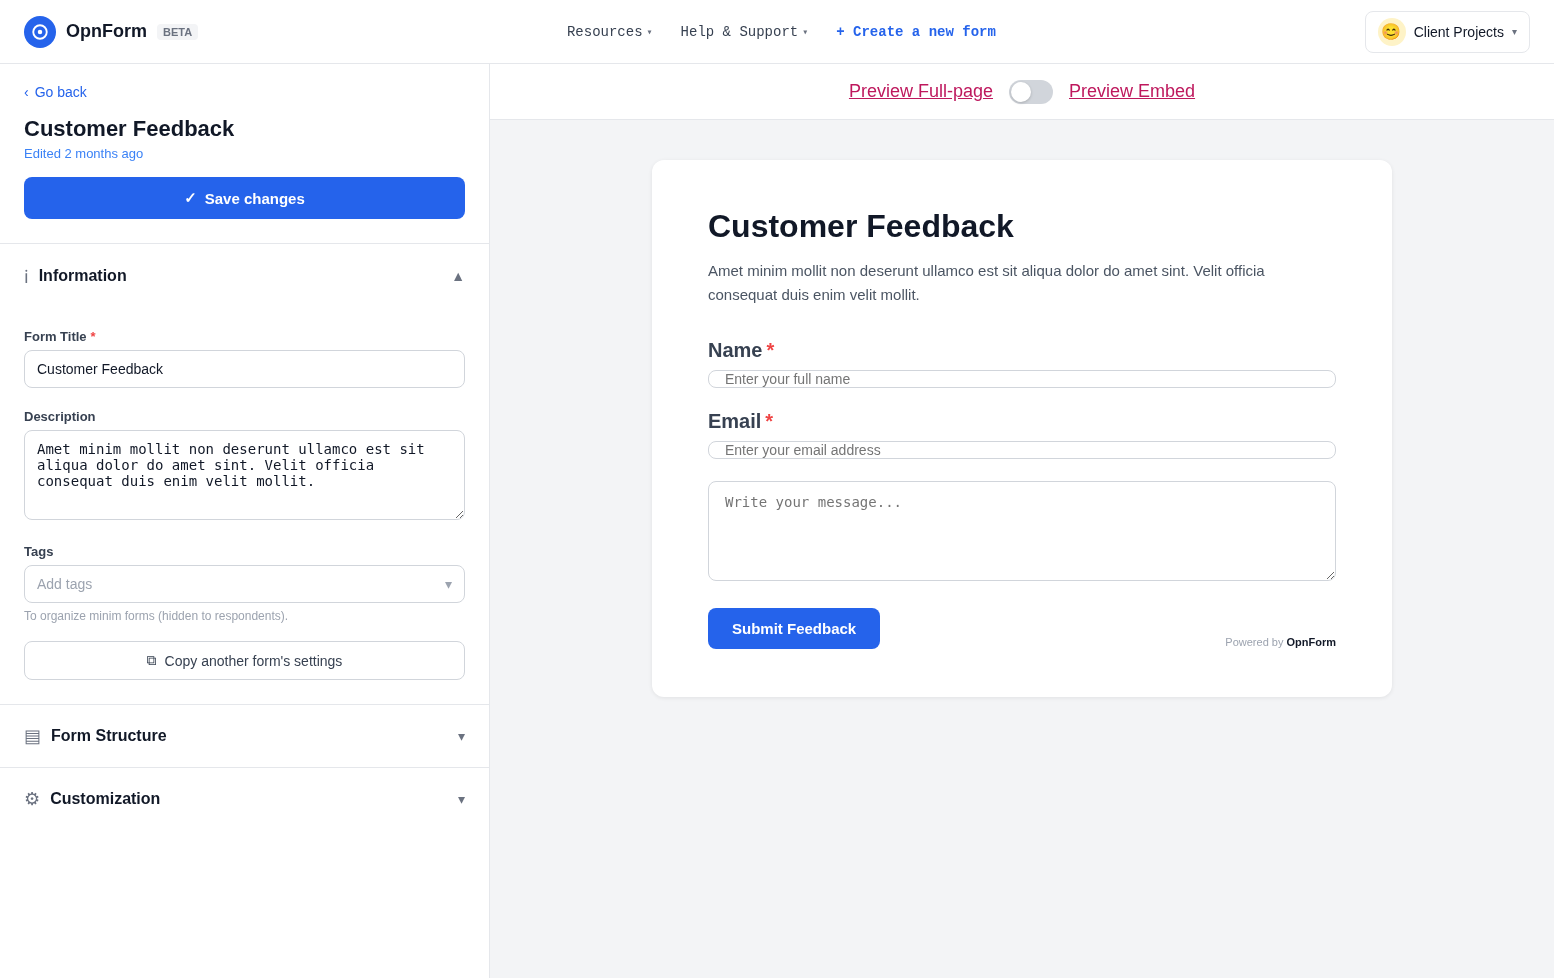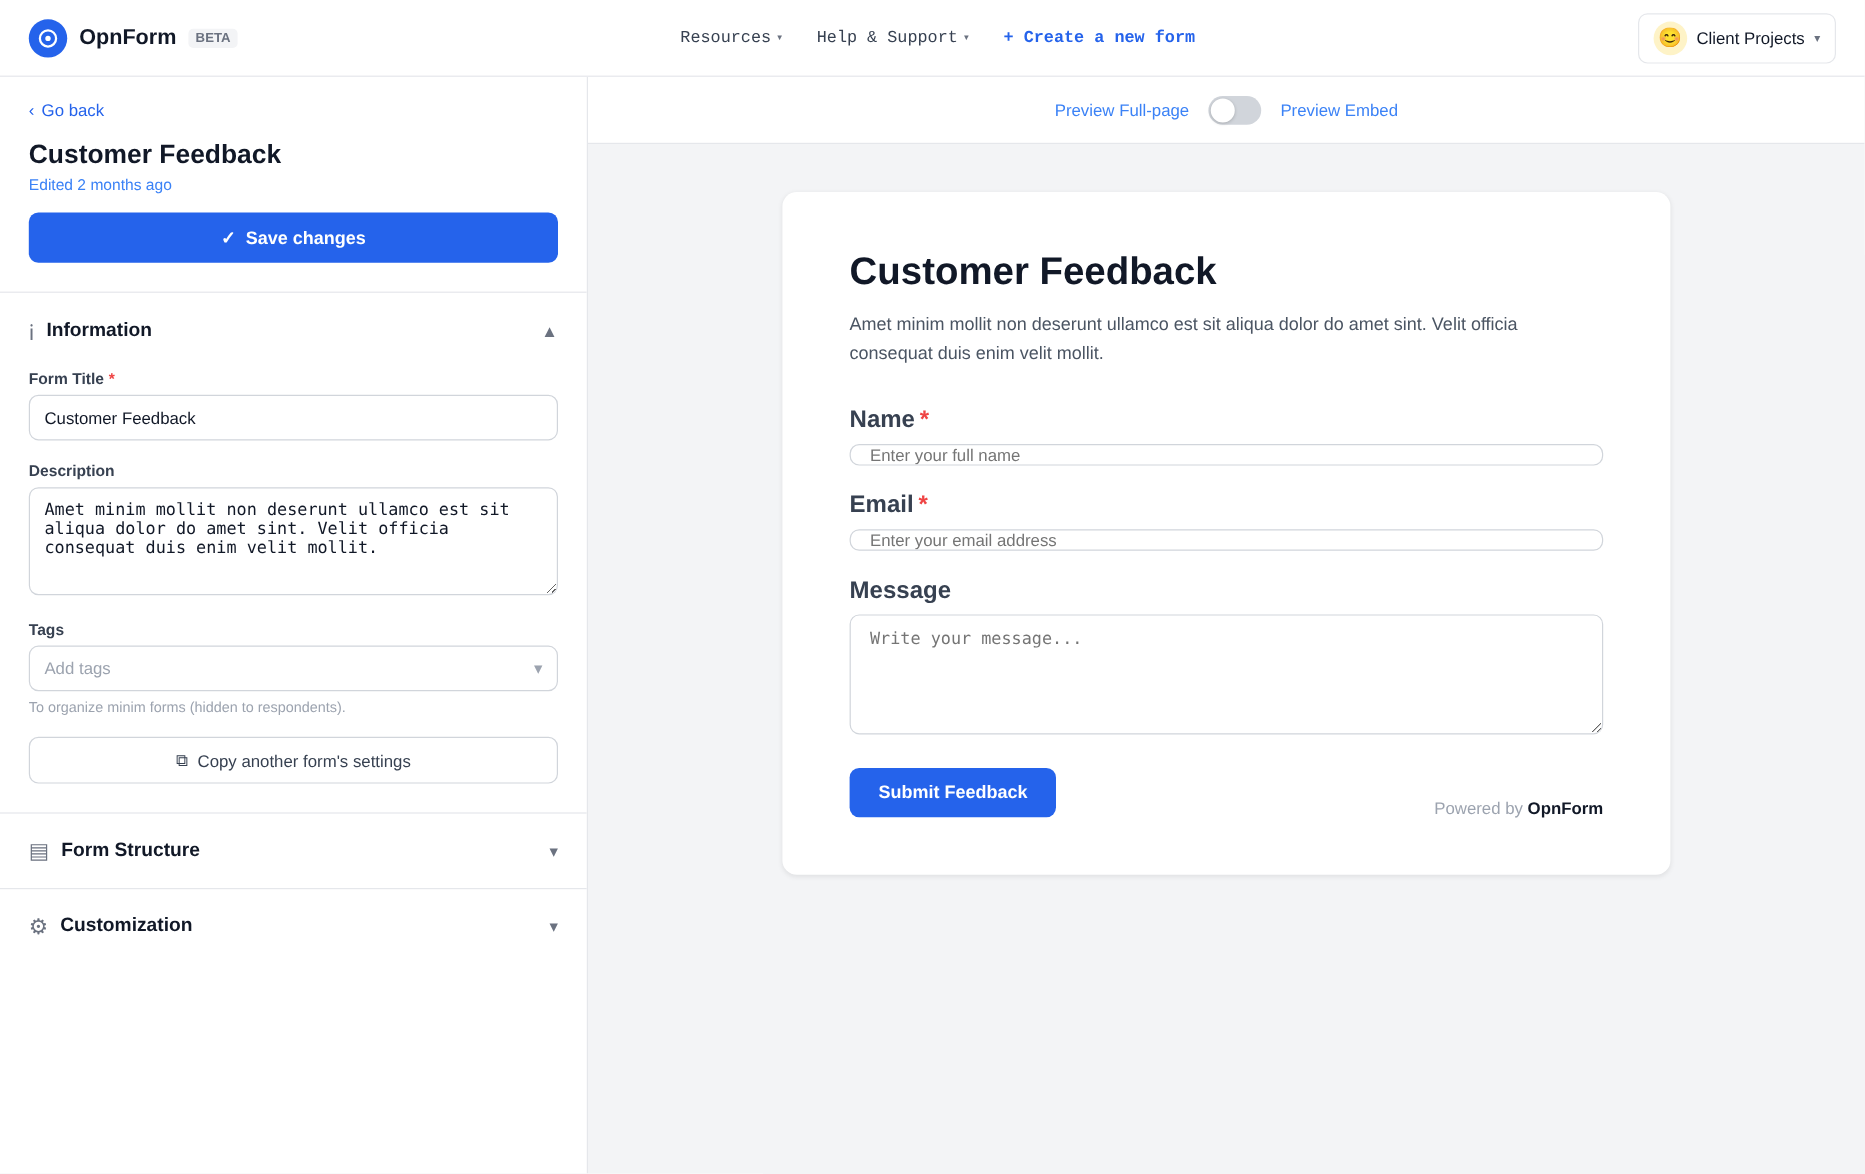--- a/index.html
+++ b/index.html
@@ -49,21 +49,21 @@
       display: flex; align-items: center; justify-content: space-between;
       padding: 20px 24px; cursor: pointer;
     }
     .accordion-header-left { display: flex; align-items: center; gap: 10px; }
     .accordion-title { font-size: 16px; font-weight: 600; color: #111827; }
     .accordion-icon { color: #6b7280; font-size: 18px; }
     .accordion-chevron { color: #6b7280; font-size: 14px; }
     .accordion-body { padding: 0 24px 24px; }
 
     
-    .field-label { font-size: 13px; font-weight: 600; color: #374151; margin-bottom: 6px; display: flex; align-items: center; gap: 4px; }
+    .field-label { font-size: 13px; font-weight: 600; color: #374151; margin-bottom: 6px; display: flex; align-items: center; gap: 4px; margin-top: 21px; }
     .required-star { color: #ef4444; }
     .text-input {
       width: 100%; border: 1px solid #d1d5db; border-radius: 8px;
       padding: 10px 12px; font-size: 14px; color: #111827; outline: none;
       background: #fff;
     }
     .textarea-input {
       width: 100%; border: 1px solid #d1d5db; border-radius: 8px;
       padding: 10px 12px; font-size: 14px; color: #111827; outline: none;
       background: #fff; resize: vertical; min-height: 90px;
@@ -83,21 +83,21 @@
       font-weight: 500; margin-top: 8px;
     }
 
     
     .preview-panel { flex: 1; overflow-y: auto; background: #f3f4f6; }
     .preview-top-bar {
       background: #fff; border-bottom: 1px solid #e5e7eb;
       display: flex; align-items: center; justify-content: center; gap: 16px;
       padding: 14px 24px; height: 56px;
     }
-    .preview-label { font-size: 14px; color: #3b82f6; }
+    .preview-label { font-size: 18px; color: #be185d; text-decoration: underline; }
     .toggle-container { position: relative; width: 44px; height: 24px; }
     .toggle-track { width: 44px; height: 24px; background: #d1d5db; border-radius: 12px; cursor: pointer; }
     .toggle-thumb { position: absolute; top: 2px; left: 2px; width: 20px; height: 20px; background: white; border-radius: 50%; box-shadow: 0 1px 3px rgba(0,0,0,0.2); }
     .preview-content { padding: 40px; display: flex; justify-content: center; }
     .form-card {
       background: #fff; border-radius: 12px; padding: 48px 56px;
       width: 100%; max-width: 740px; box-shadow: 0 1px 4px rgba(0,0,0,0.08);
     }
     .form-card-title { font-size: 32px; font-weight: 700; color: #111827; margin-bottom: 14px; }
     .form-card-desc { font-size: 15px; color: #4b5563; line-height: 1.6; margin-bottom: 32px; }
@@ -110,21 +110,21 @@
     }
     .form-textarea {
       width: 100%; border: 1px solid #d1d5db; border-radius: 8px;
       padding: 12px 16px; font-size: 14px; color: #9ca3af; outline: none;
       background: #fff; min-height: 100px; resize: vertical;
     }
     .submit-btn {
       background: #2563eb; color: white; border: none; border-radius: 8px;
       padding: 12px 24px; font-size: 15px; font-weight: 600; cursor: pointer;
     }
-    .powered-by { float: right; font-size: 14px; color: #9ca3af; margin-top: 26px; }
+    .powered-by { float: right; font-size: 11px; color: #9ca3af; margin-top: 26px; }
     .powered-by strong { color: #111827; font-weight: 700; }
     .form-card-footer { display: flex; align-items: center; justify-content: space-between; margin-top: 24px; }
   </style>
 </head>
 <body>
 
 <header class="header">
   <div class="header-left">
     <div class="logo-icon">
       <svg viewBox="0 0 24 24" xmlns="http://www.w3.org/2000/svg">
@@ -254,21 +254,20 @@
 
         <div class="form-field-group">
           <div class="form-field-label">
             <span>Email</span>
             <span class="required-star">*</span>
           </div>
           <input type="email" class="form-field-input" placeholder="Enter your email address" style="">
         </div>
 
         <div class="form-field-group">
-          <div class="form-field-label">Message</div>
           <textarea class="form-textarea" placeholder="Write your message..." style=""></textarea>
         </div>
 
         <div class="form-card-footer">
           <button class="submit-btn">Submit Feedback</button>
           <div class="powered-by">
             <span>Powered by </span><strong>OpnForm</strong>
           </div>
         </div>
       </div>

